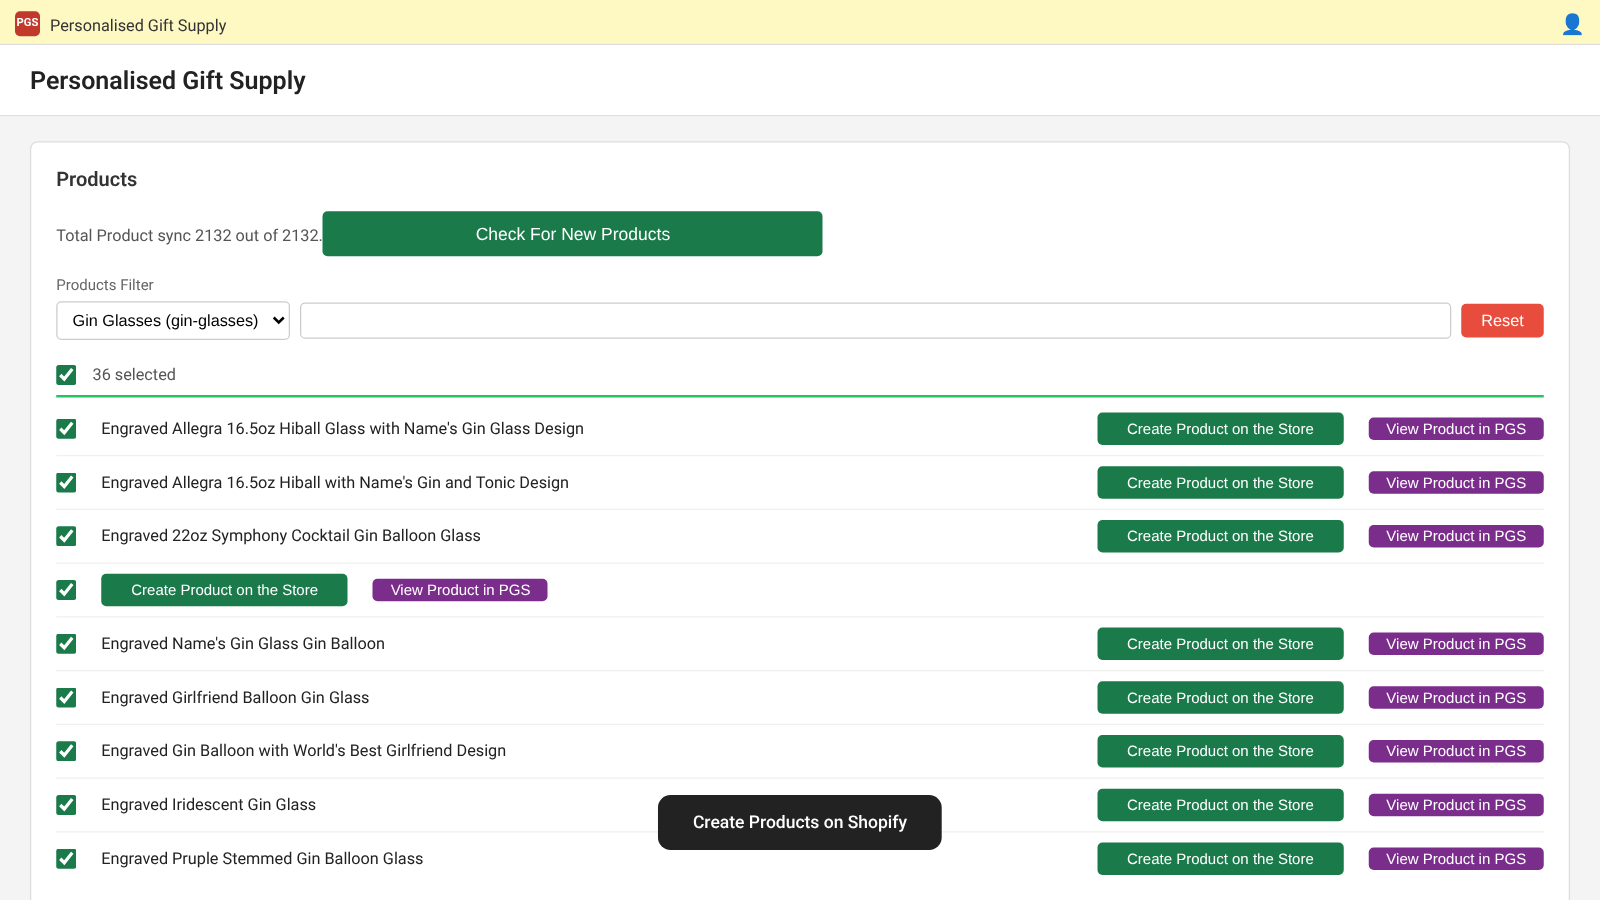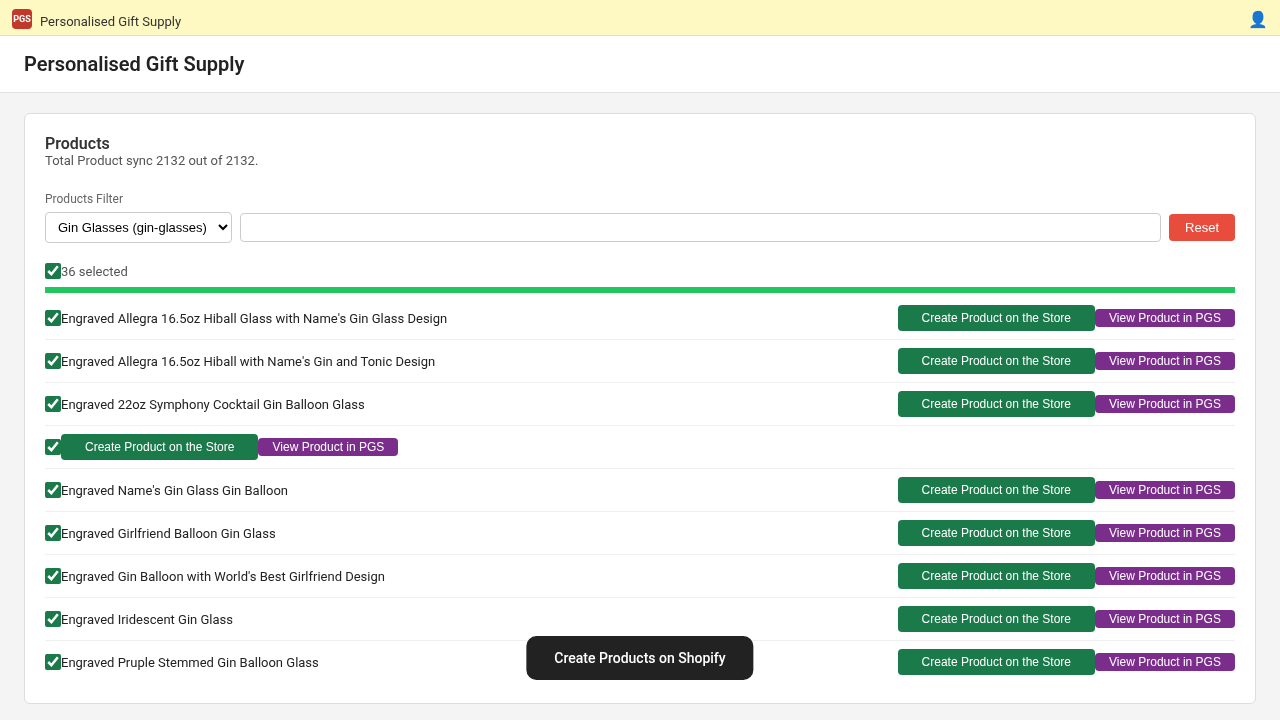--- a/index.html
+++ b/index.html
@@ -54,21 +54,21 @@
     }
     .products-card {
       background: #fff;
       border: 1px solid #ddd;
       border-radius: 6px;
       padding: 20px;
     }
     .products-title {
       font-size: 16px;
       font-weight: 600;
-      margin-bottom: 0;
+      margin-bottom: 16px;
     }
     .sync-row {
       display: flex;
       flex-direction: row;
       align-items: flex-end;
       margin-bottom: 16px;
     }
     .sync-text {
       font-size: 13px;
       color: #555;
@@ -119,35 +119,35 @@
       color: #fff;
       border: none;
       border-radius: 4px;
       padding: 6px 16px;
       font-size: 13px;
       cursor: pointer;
     }
     .select-all-row {
       display: flex;
       align-items: center;
-      gap: 0;
+      gap: 13px;
       padding: 8px 0;
-      border-bottom: 6px solid #22c55e;
+      border-bottom: 2px solid #22c55e;
       margin-bottom: 4px;
     }
     .select-all-label {
       font-size: 13px;
       color: #555;
     }
     .product-row {
       display: flex;
       align-items: center;
       padding: 8px 0;
       border-bottom: 1px solid #f0f0f0;
-      gap: 0;
+      gap: 20px;
     }
     .product-row:last-child { border-bottom: none; }
     .product-name {
       flex: 1;
       font-size: 13px;
       color: #222;
     }
     .btn-create {
       background: #1a7a4a;
       color: #fff;
@@ -208,20 +208,21 @@
   <h1>Personalised Gift Supply</h1>
 </div>
 
 <div class="main-content">
   <div class="products-card">
 
     <div class="products-title">Products</div>
 
     <div class="sync-row">
       <div class="sync-text">Total Product sync 2132 out of 2132.</div>
+      <button class="check-new-btn">Check For New Products</button>
     </div>
 
     <div class="filter-section">
       <div class="filter-label">Products Filter</div>
       <div class="filter-row">
         <select class="filter-select"><option>Gin Glasses (gin-glasses)</option></select>
         <input class="filter-input" type="text" style="">
         <button class="reset-btn">Reset</button>
       </div>
     </div>

